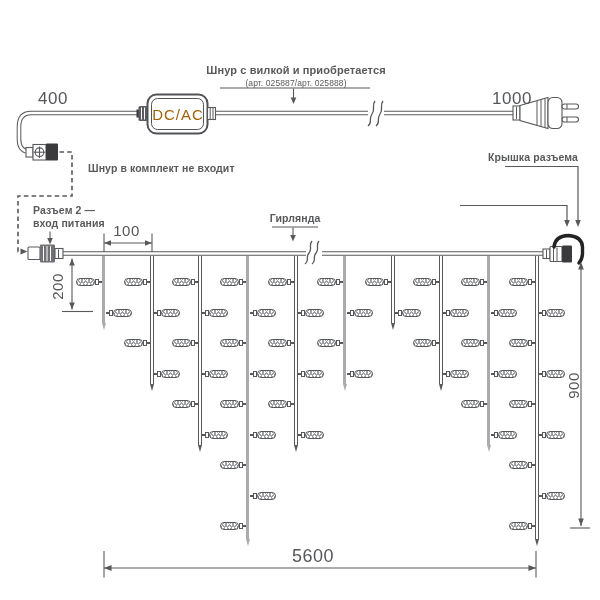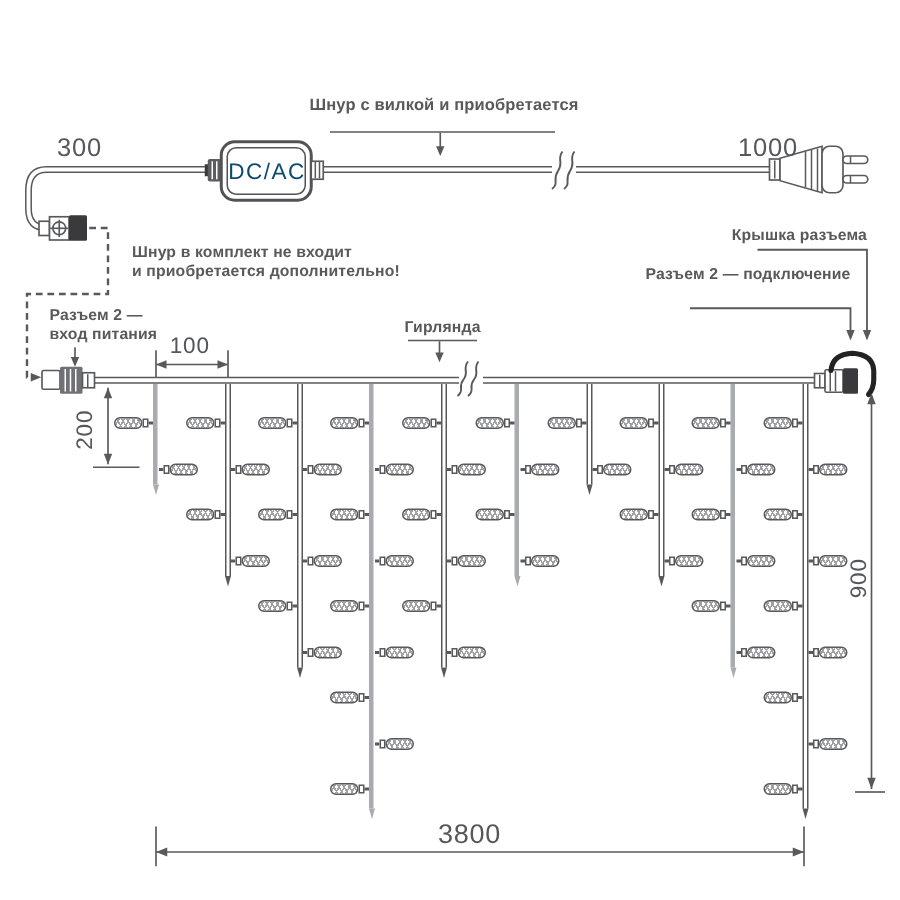--- a/index.html
+++ b/index.html
@@ -23,21 +23,21 @@
   
   .note{position:absolute;color:#58595b;font-weight:700;font-size:10.5px;line-height:12.3px;letter-spacing:.1px;white-space:nowrap}
   .note.sub{font-weight:400;font-size:8.5px}
   .num{position:absolute;color:#55575a;font-size:17px;letter-spacing:.5px;white-space:nowrap;text-align:center}
   .num.mid{font-size:15px}
   .num.big{font-size:18px}
   .rot{transform:rotate(-90deg)}
   .ctr{text-align:center}
   .rgt{text-align:right}
   .dcac-label{position:absolute;left:148px;top:96px;width:60px;height:37px;display:flex;align-items:center;justify-content:center;
-              color:#0c4a6e;font-size:15px;letter-spacing:1px}
+              color:#a16207;font-size:15px;letter-spacing:1px}
   
   #drops-layer{position:absolute;left:0;top:0;width:600px;height:600px}
   .drop{position:absolute;box-sizing:border-box}
   .drop.outline{width:4px;background:#fff;border-left:1.2px solid #58595b;border-right:1.2px solid #58595b}
   .drop.thick{width:3px;background:#a9abae}
   .tip{position:absolute;width:0;height:0;border-left:2px solid transparent;border-right:2px solid transparent;border-top:7px solid #58595b}
   .tip.thick-tip{border-top-color:#a9abae}
   .lamp{position:absolute;display:flex;align-items:center;width:26px;height:8px}
   .lamp.right{flex-direction:row-reverse}
   .pill{width:19px;height:8px;box-sizing:border-box;border:1px solid #58595b;border-radius:4px;background-color:#fff;
@@ -470,32 +470,31 @@
       </div>
       <div class="lamp left" style="top: 522px; left: 509px;">
         <div class="pill"></div>
         <div class="collar"></div>
         <div class="stem"></div>
       </div>
     </div>
 
   <div class="dcac-label">DC/AC</div>
 
-  <div class="num ctr" style="left:33px;top:89px;width:40px">300</div>
+  <div class="num ctr" style="left:33px;top:89px;width:40px">400</div>
   <div class="num ctr" style="left:492px;top:89px;width:40px">1000</div>
   <div class="num mid ctr" style="left:104px;top:222px;width:45px">100</div>
   <div class="num mid ctr rot" style="left:39.5px;top:278px;width:34px">200</div>
   <div class="num mid ctr rot" style="left:555.5px;top:377px;width:34px">900</div>
-  <div class="num big ctr" style="left:283px;top:546px;width:60px">3800</div>
+  <div class="num big ctr" style="left:283px;top:546px;width:60px">5600</div>
 
   <div class="note ctr" style="left:196px;top:63.5px;width:200px;font-size:11px">Шнур с вилкой и приобретается</div>
+  <div class="note sub ctr" style="left:196px;top:76.5px;width:200px">(арт. 025887/арт. 025888)</div>
 
   <div class="note" style="left:88px;top:162px">Шнур в комплект не входит</div>
-  <div class="note" style="left:88px;top:174.5px">и приобретается дополнительно!</div>
 
   <div class="note" style="left:33px;top:203.5px">Разъем 2 —</div>
   <div class="note" style="left:33px;top:216.5px">вход питания</div>
 
   <div class="note ctr" style="left:257px;top:211.5px;width:76px">Гирлянда</div>
 
   <div class="note rgt" style="left:478px;top:150.5px;width:100px">Крышка разъема</div>
-  <div class="note rgt" style="left:417px;top:177px;width:150px">Разъем 2 — подключение</div>
 </div>
 
 </body></html>

